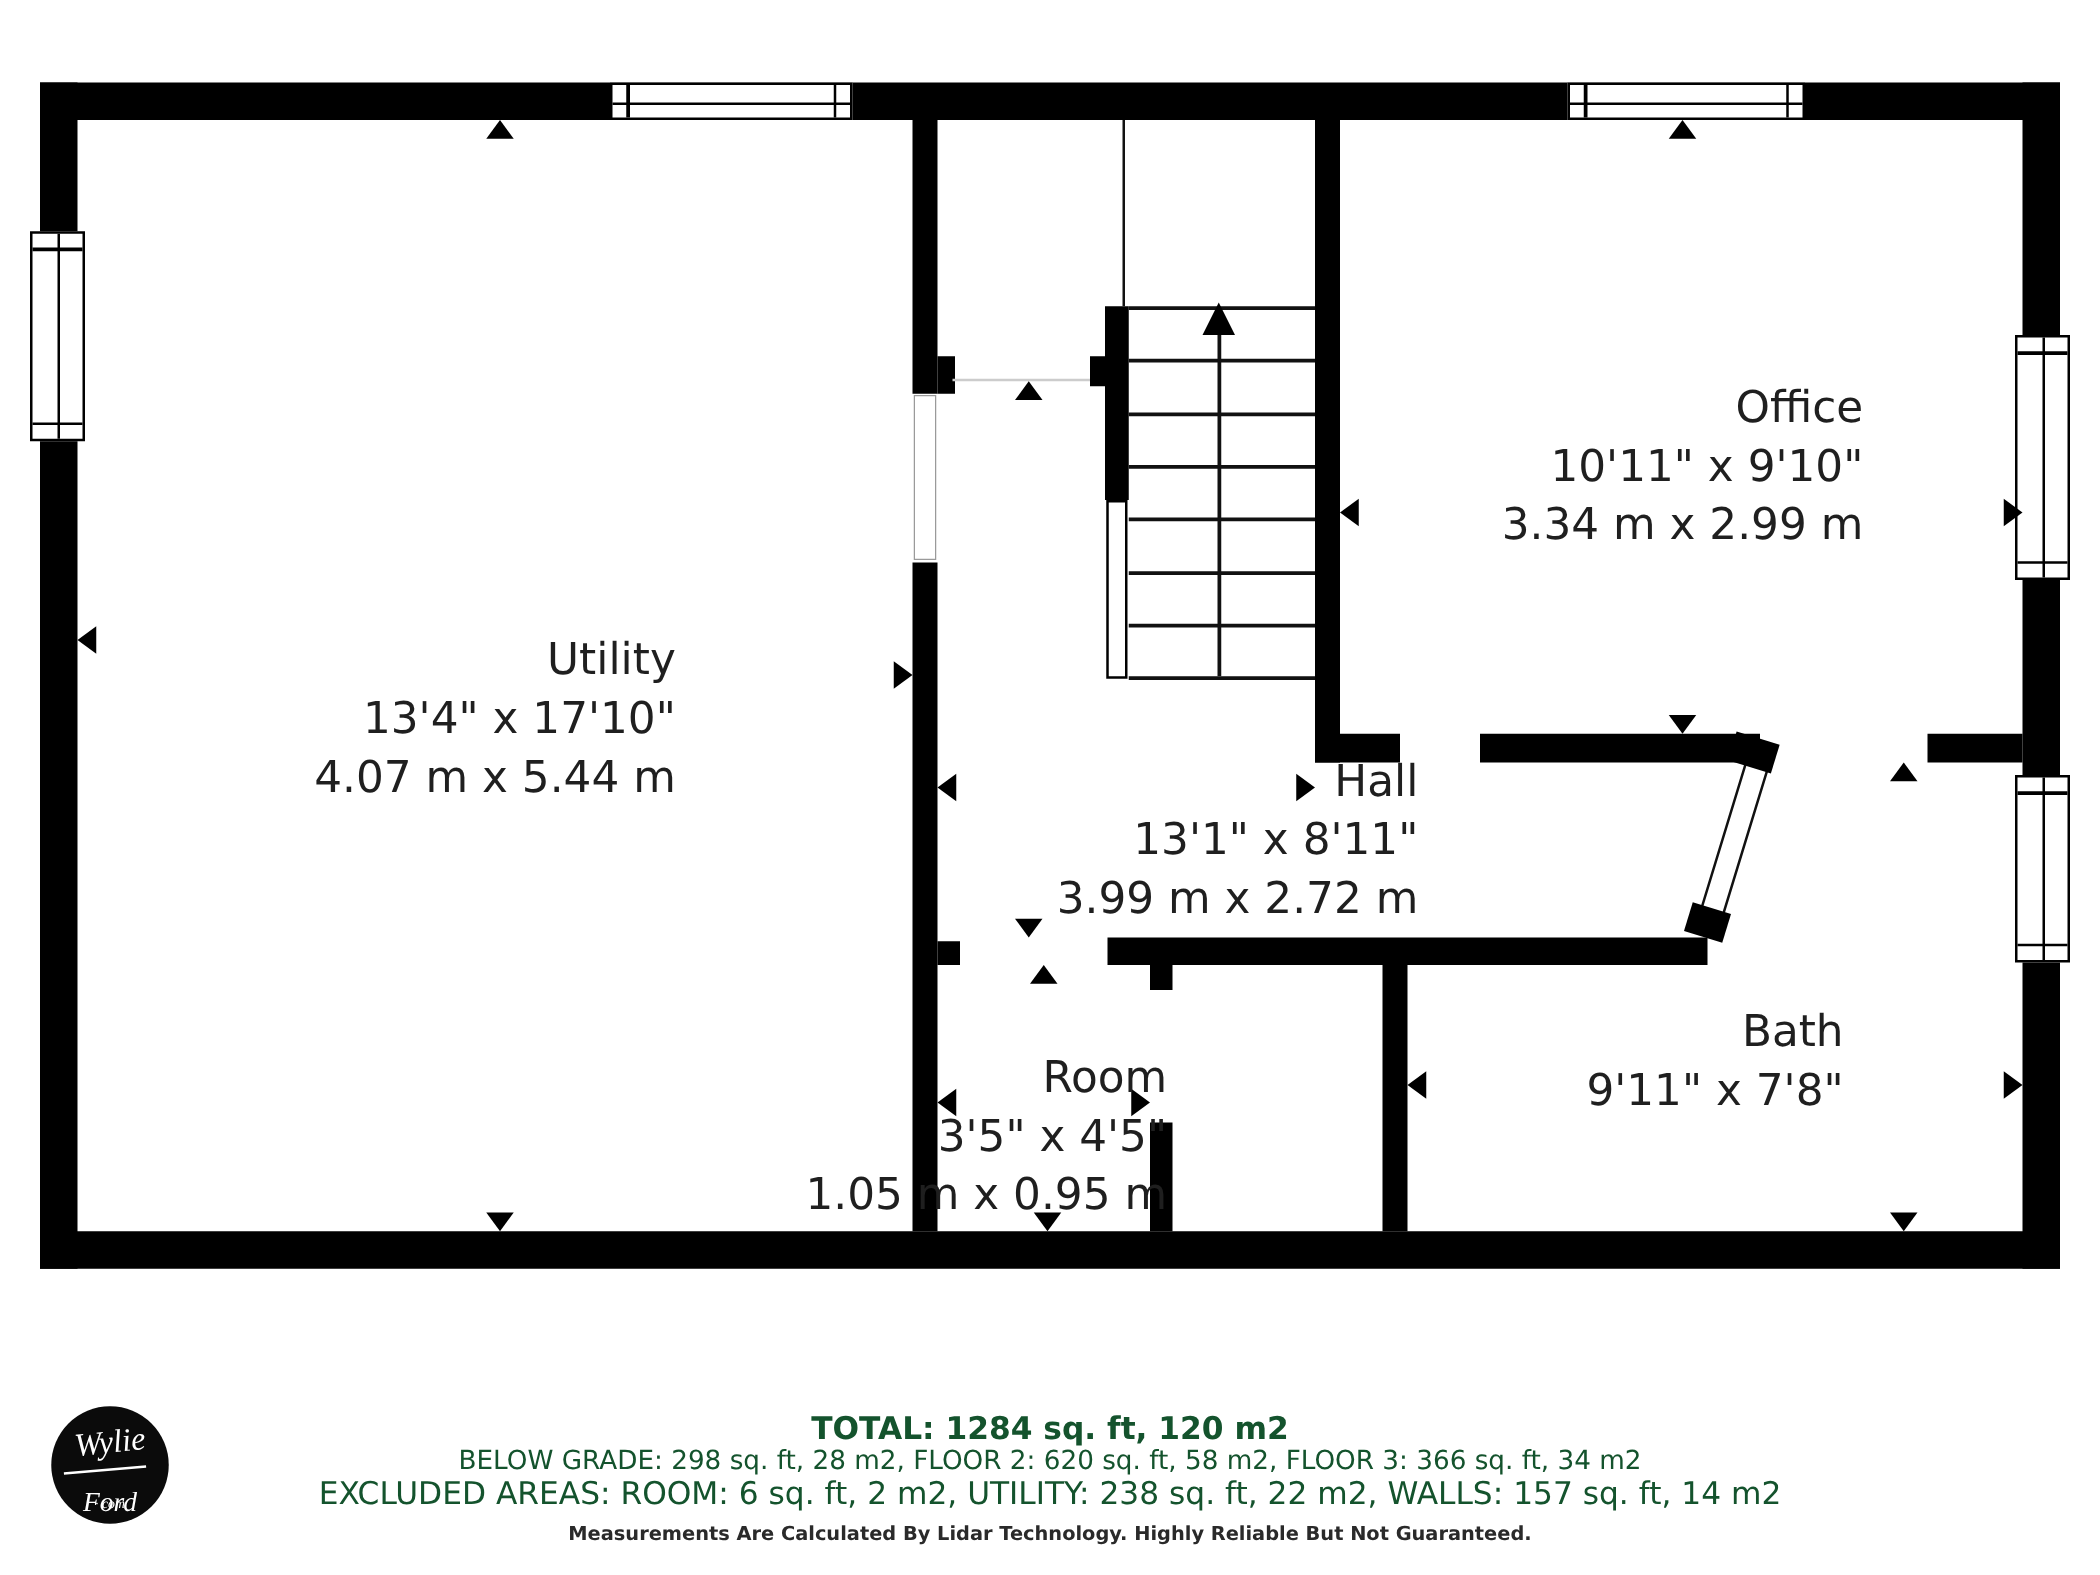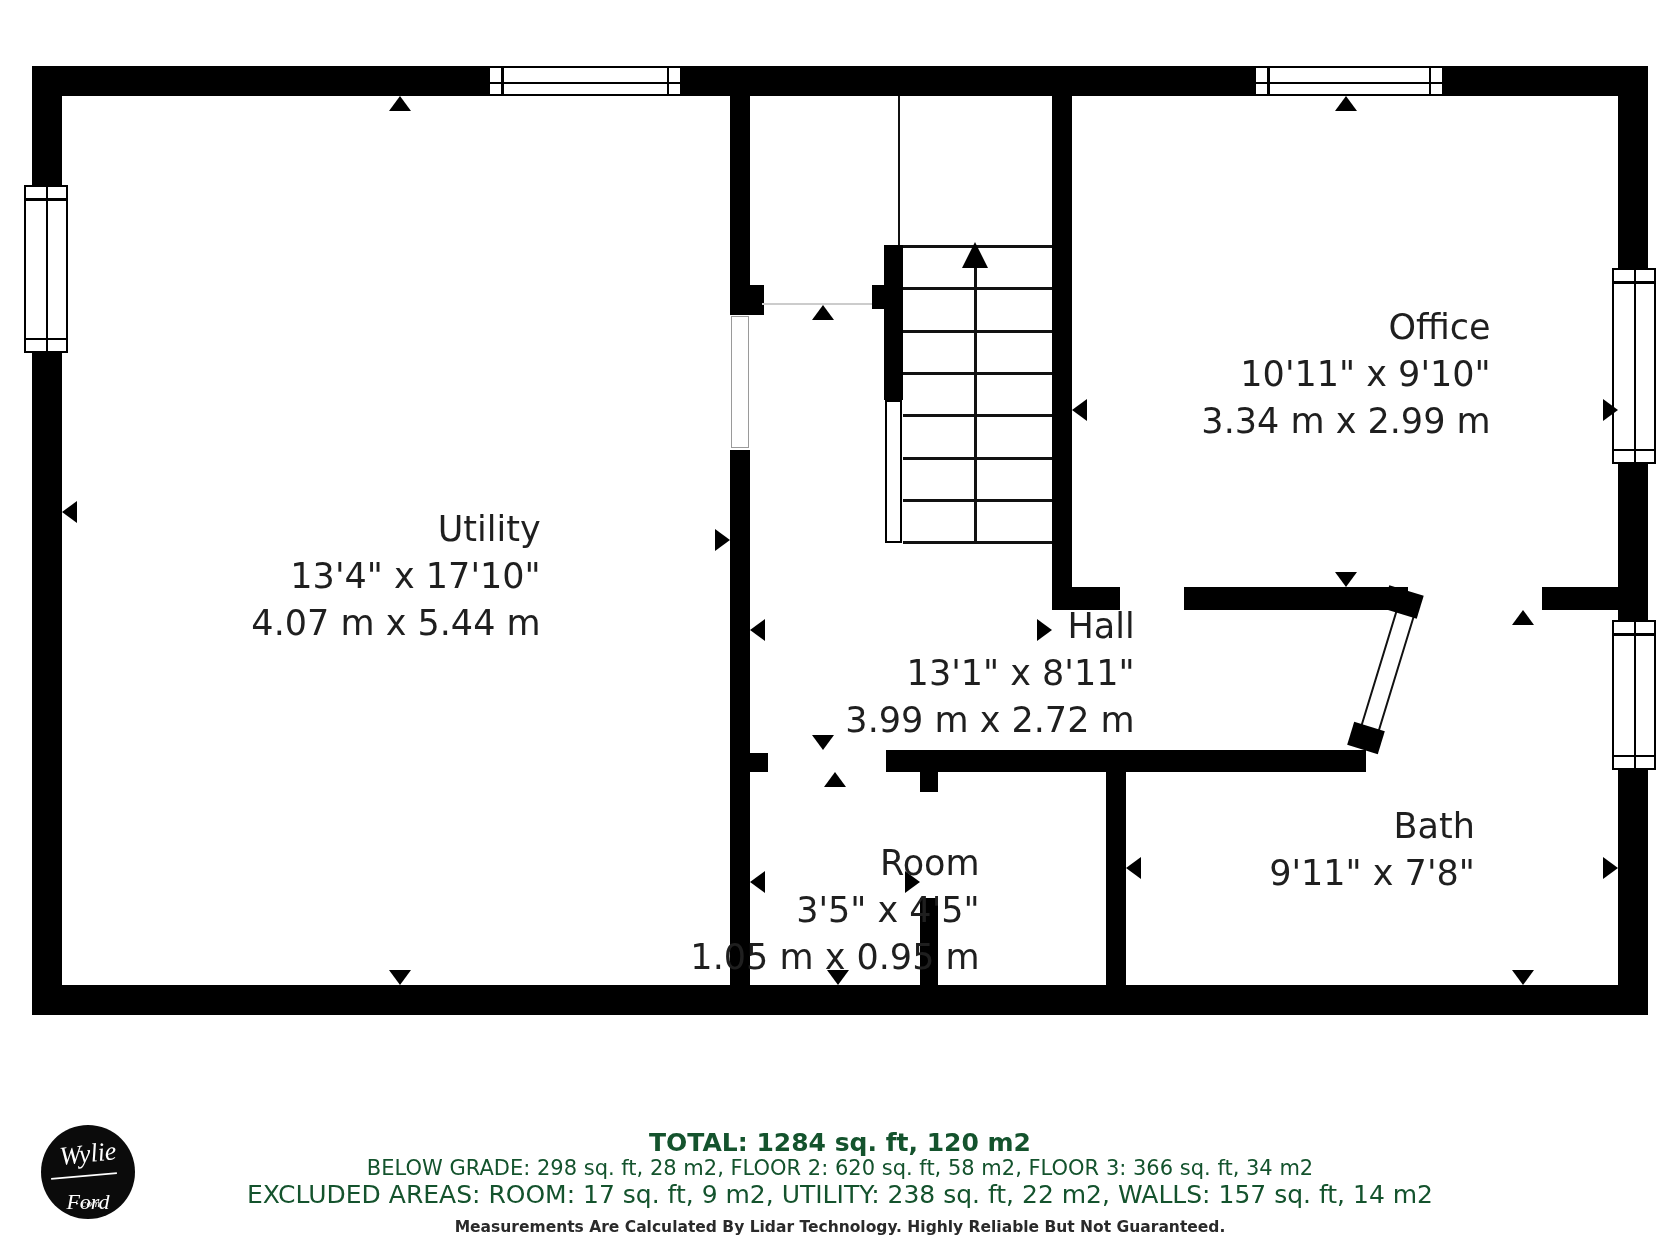--- a/index.html
+++ b/index.html
@@ -71,21 +71,21 @@
     <div class="room-label" style="left:1346px; top:374px;">
       <div>Office</div>
       <div>10'11" x 9'10"</div>
       <div>3.34 m x 2.99 m</div>
     </div>
     <div class="room-label" style="left:990px; top:673px;">
       <div>Hall</div>
       <div>13'1" x 8'11"</div>
       <div>3.99 m x 2.72 m</div>
     </div>
-    <div class="room-label" style="left:835px; top:910px; z-index:1;">
+    <div class="room-label" style="left:789px; top:910px; z-index:1;">
       <div>Room</div>
       <div>3'5" x 4'5"</div>
       <div>1.05 m x 0.95 m</div>
     </div>
     <div class="room-label" style="left:1372px; top:850px;">
       <div>Bath</div>
       <div>9'11" x 7'8"</div>
     </div>
   <div class="wall" style="left: 32px; top: 66px; width: 1616px; height: 30px;"></div>
       <div class="wall" style="left: 32px; top: 985px; width: 1616px; height: 30px;"></div>
@@ -162,21 +162,21 @@
       <div class="tri right" style="left: 905px; top: 871px;"></div>
       <div class="tri up" style="left: 1512px; top: 610px;"></div>
       <div class="tri down" style="left: 1512px; top: 970px;"></div>
       <div class="tri left" style="left: 1126px; top: 857px;"></div>
       <div class="tri right" style="left: 1603px; top: 857px;"></div>
     </div>
 
 
   <div class="f-line f-total">TOTAL: 1284 sq. ft, 120 m2</div>
   <div class="f-line f-floors">BELOW GRADE: 298 sq. ft, 28 m2, FLOOR 2: 620 sq. ft, 58 m2, FLOOR 3: 366 sq. ft, 34 m2</div>
-  <div class="f-line f-excluded">EXCLUDED AREAS: ROOM: 17 sq. ft, 9 m2, UTILITY: 238 sq. ft, 22 m2, WALLS: 157 sq. ft, 14 m2</div>
+  <div class="f-line f-excluded">EXCLUDED AREAS: ROOM: 6 sq. ft, 2 m2, UTILITY: 238 sq. ft, 22 m2, WALLS: 157 sq. ft, 14 m2</div>
   <div class="f-line f-disclaimer">Measurements Are Calculated By Lidar Technology. Highly Reliable But Not Guaranteed.</div>
 
   <div class="logo">
     <div class="l1">Wylie</div>
     <div class="flourish"></div>
     <div class="l2">Ford</div>
     <div class="l3">· com</div>
   </div>
 </div>
 

